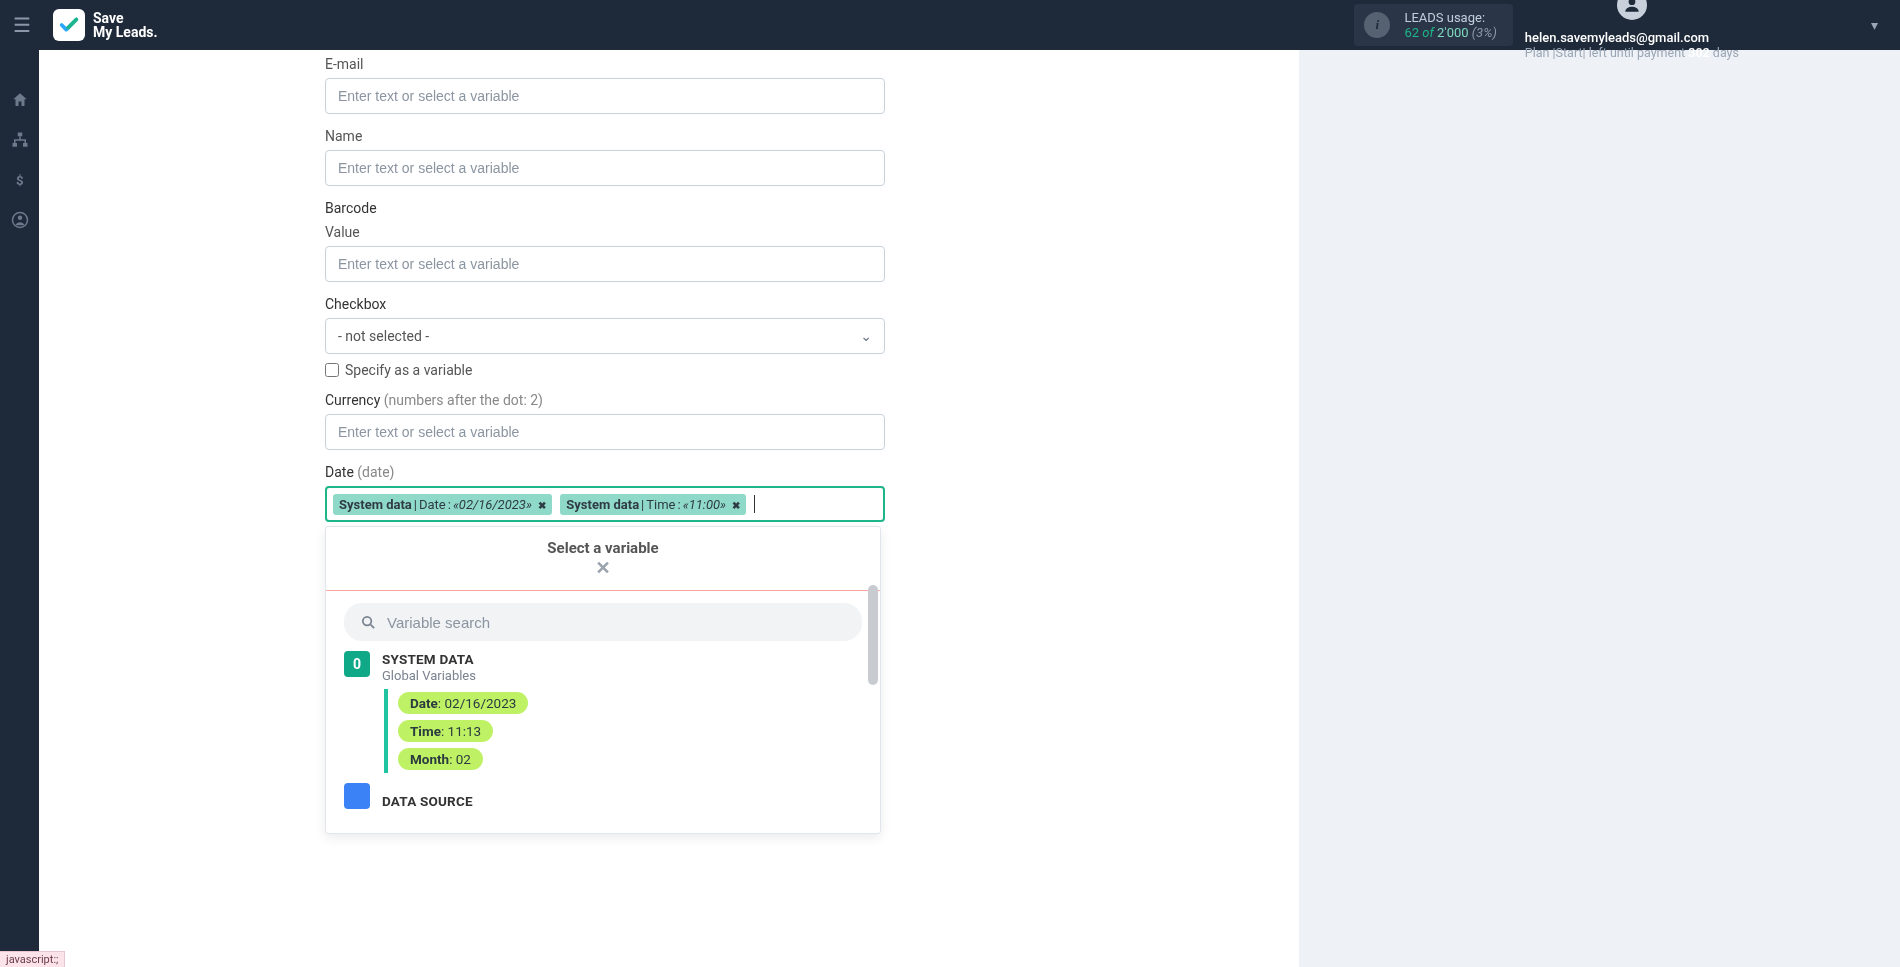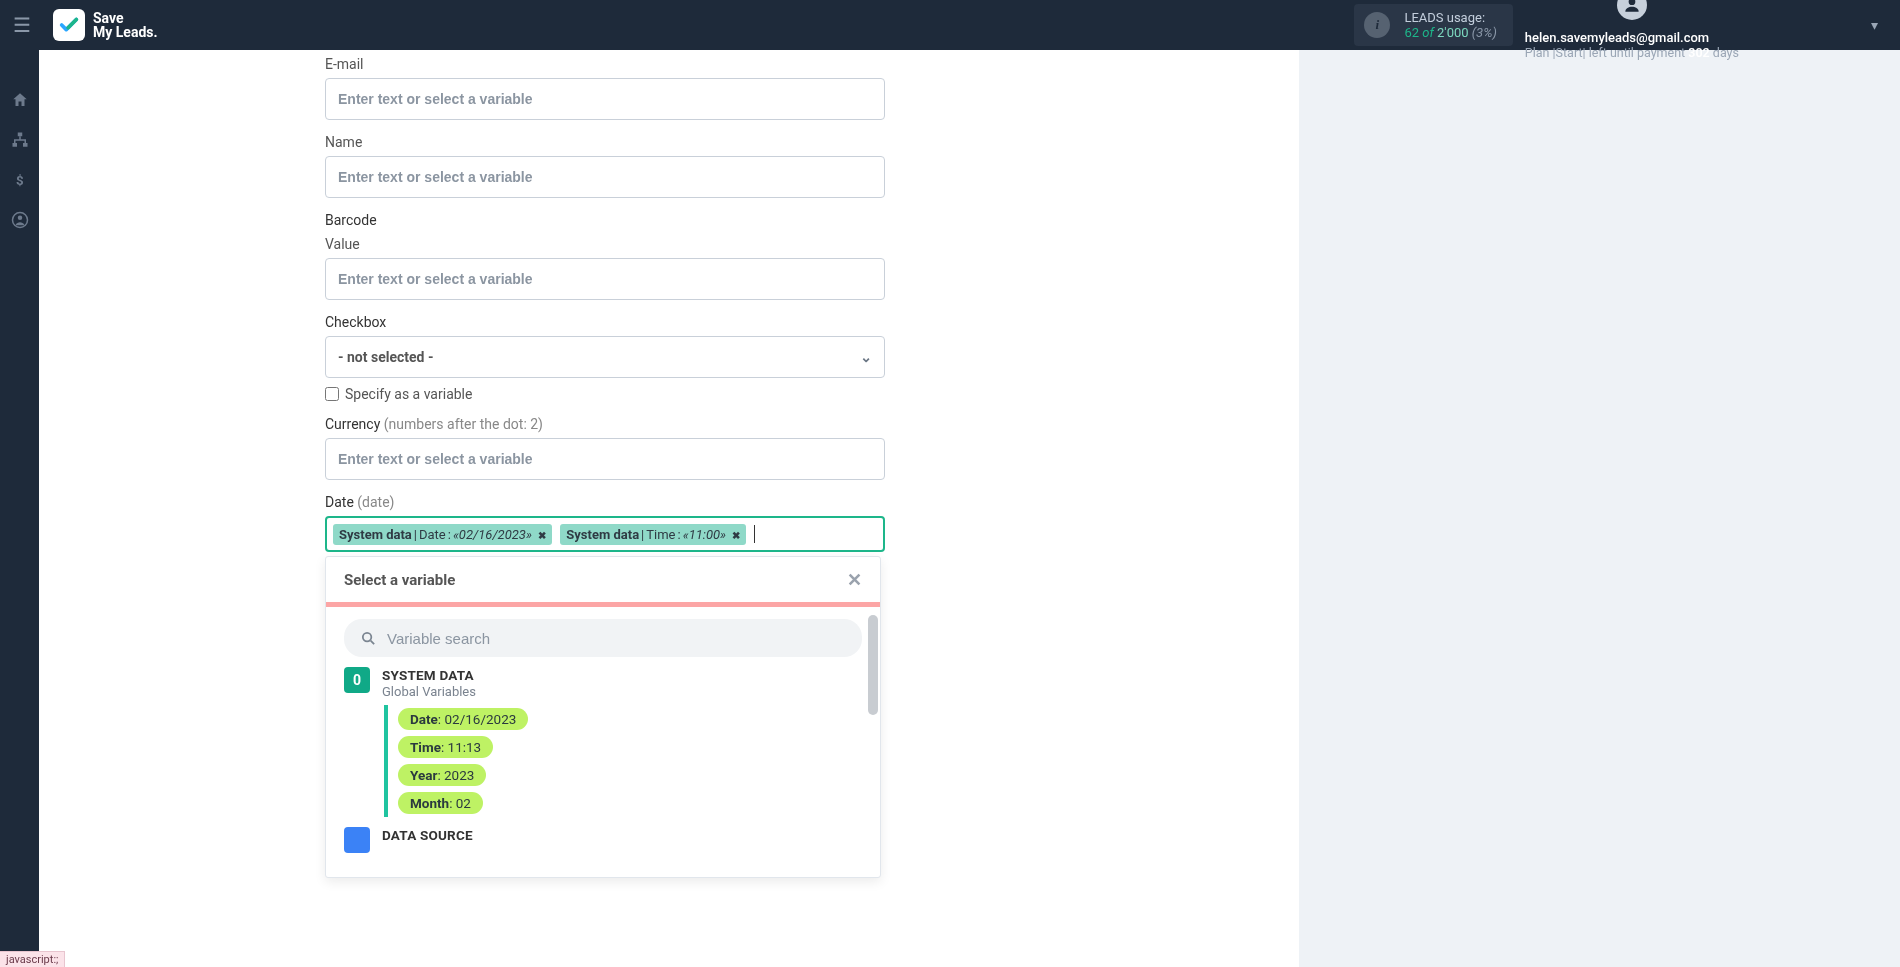--- a/index.html
+++ b/index.html
@@ -120,28 +120,27 @@
     width: 560px;
     margin-left: 286px;
     padding-top: 6px;
   }
   .field-block { margin-bottom: 14px; }
   .label { color:#555; font-size: 14px; margin-bottom: 6px; display:block; }
   .label-strong { font-weight: 400; color:#333; }
   .hint { color:#888; font-weight: 400; }
   .text-input, .select-input {
     width: 100%;
-    height: 42px;
+    height: 36px;
     border: 1px solid #c9d0d9;
     border-radius: 4px;
     padding: 0 12px;
     font-size: 14px;
     color:#333;
     background:#fff;
-    font-weight:bold;
   }
   .text-input::placeholder { color:#8b95a1; }
   .select-input {
     display:flex; align-items:center; justify-content:space-between;
     cursor:pointer;
     color:#555;
   }
   .select-input .chev { color:#6b7785; font-size: 14px; }
   .chk-row { display:flex; align-items:center; gap:6px; margin-top:8px; color:#555; font-size:14px; }
   .chk-row input { width:14px; height:14px; }
@@ -181,21 +180,22 @@
     width: 556px;
     background:#fff;
     border:1px solid #e1e6ec;
     border-radius:3px;
     box-shadow: 0 4px 12px rgba(0,0,0,0.08);
     position: relative;
   }
   .vd-head {
     padding: 12px 18px;
     display:flex; align-items:center; justify-content:space-between;
-    border-bottom: 5px solid #fca5a5;
+    border-bottom: 1px solid #fca5a5;
+    flex-direction: column;
   }
   .vd-head-title { font-weight:700; color:#555; font-size:15px; }
   .vd-close { color:#9aa2ad; font-size:18px; cursor:pointer; font-weight:700; }
   .vd-search {
     margin: 12px 18px 10px;
     background:#f1f3f5;
     border-radius: 18px;
     height: 38px;
     display:flex; align-items:center;
     padding: 0 16px;
@@ -241,20 +241,21 @@
     padding: 3px 12px;
     font-size:13.5px;
     color:#2b3a3f;
     margin: 3px 0;
     cursor:pointer;
     text-align:center;
   }
   .vd-chip b { font-weight:700; }
   .vd-next {
     font-weight:700; color:#333; font-size:13.5px;
+    margin-top: 10px;
     letter-spacing:.2px;
   }
   .status-strip {
     position: fixed;
     left: 0; bottom: 0;
     background:#fbe3e9;
     color:#6b3b4b;
     font-size: 11px;
     padding: 1px 6px;
     border: 1px solid #e8c5cf;
@@ -423,21 +424,20 @@
 
           <div class="vd-body">
             <div class="vd-group">
               <div class="vd-badge teal">0</div>
               <div style="flex:1">
                 <div class="vd-group-title">SYSTEM DATA</div>
                 <div class="vd-group-sub">Global Variables</div>
                 <div class="vd-items">
                   <div><span class="vd-chip"><b>Date</b>: <span>02/16/2023</span></span></div>
                   <div><span class="vd-chip"><b>Time</b>: <span>11:13</span></span></div>
-                  <div><span class="vd-chip"><b>Year</b>: <span>2023</span></span></div>
                   <div><span class="vd-chip"><b>Month</b>: <span>02</span></span></div>
                 </div>
               </div>
             </div>
 
             <div class="vd-group" style="margin-top:6px;">
               <div class="vd-badge blue">&nbsp;</div>
               <div style="flex:1">
                 <div class="vd-next">DATA SOURCE</div>
               </div>

